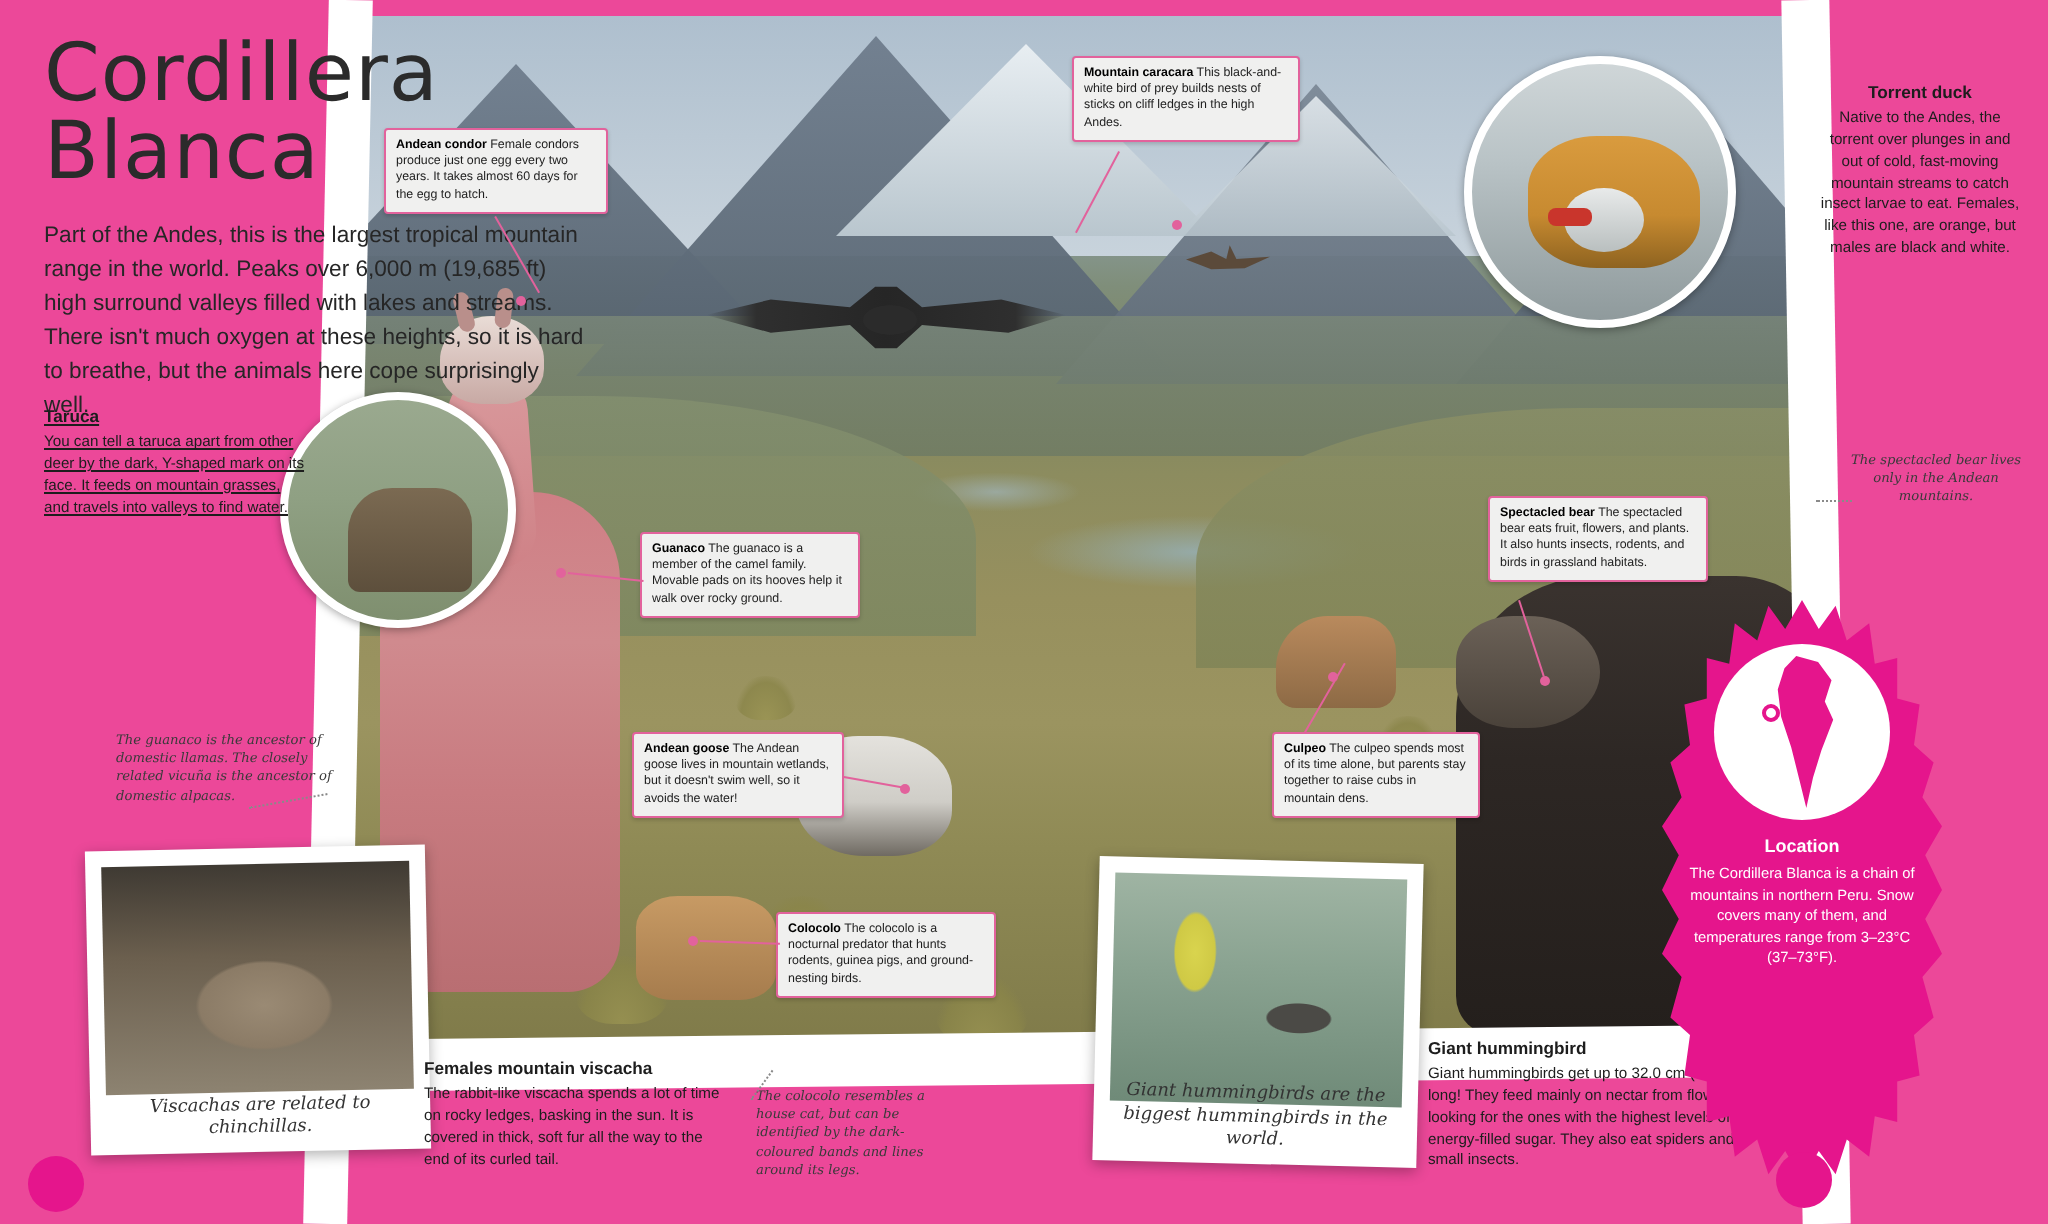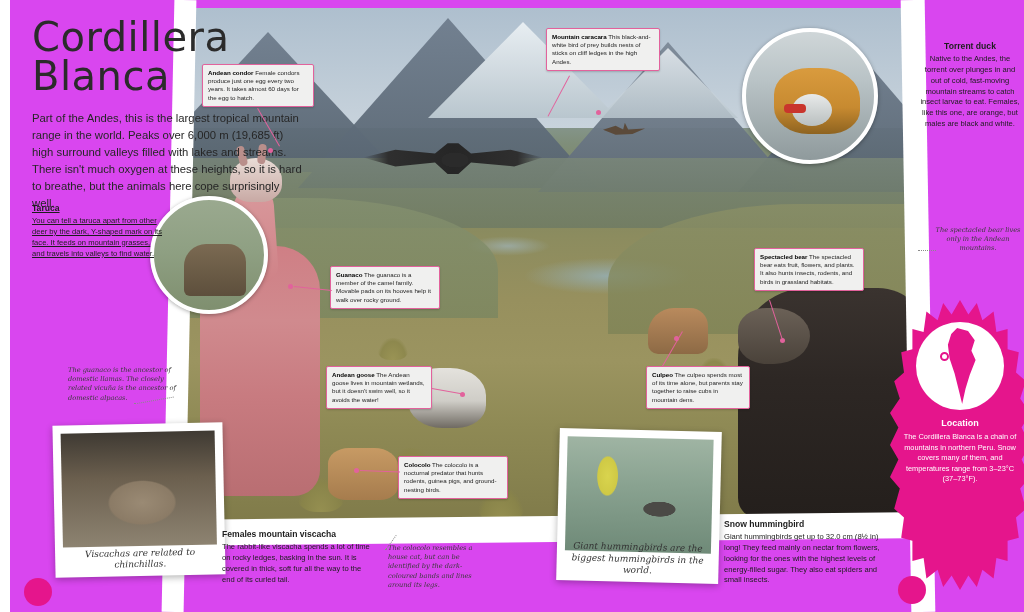--- a/index.html
+++ b/index.html
@@ -3,21 +3,21 @@
 <meta charset="utf-8">
 <style>
   * { box-sizing: border-box; }
   html, body { margin:0; padding:0; }
   body {
     width:1024px; height:612px; overflow:hidden;
     font-family:"Liberation Sans", sans-serif;
     background:#ffffff;
     position:relative;
   }
-  #page { position:absolute; inset:0; background:#d946ef;margin-left:10px; }
+  #page { position:absolute; inset:0; background:#ec4899; }
 
   
   .scene {
     position:absolute; left:168px; top:8px; width:738px; height:520px;
     background:
       
       radial-gradient(ellipse 120px 26px at 430px 268px, rgba(150,175,180,.85) 0%, rgba(150,175,180,0) 70%),
       radial-gradient(ellipse 60px 14px at 330px 238px, rgba(160,180,185,.7) 0%, rgba(160,180,185,0) 70%),
       
       linear-gradient(180deg,
@@ -214,21 +214,21 @@
   .note-italic {
     position:absolute; font-family:"DejaVu Serif", serif; font-style:italic;
     font-size:6.6px; line-height:1.4; color:#3a3a3a;
   }
   .dotline {
     position:absolute; border-top:1px dotted #8a8a8a;
   }
 
   
   .burst {
-    position:absolute; left:880px; top:300px; width:140px; height:290px;
+    position:absolute; left:831px; top:300px; width:140px; height:290px;
   }
   .burst-shape {
     position:absolute; inset:0;
     background:#e5158c;
     clip-path: polygon(
       50% 0%, 56% 5%, 62% 1%, 66% 7%, 74% 4%, 76% 11%, 84% 10%, 84% 17%,
       92% 18%, 90% 25%, 97% 28%, 93% 34%, 100% 39%, 94% 44%, 100% 50%,
       94% 55%, 100% 61%, 93% 65%, 97% 72%, 90% 75%, 92% 82%, 84% 83%,
       84% 90%, 76% 89%, 74% 96%, 66% 93%, 62% 99%, 56% 95%, 50% 100%,
       44% 95%, 38% 99%, 34% 93%, 26% 96%, 24% 89%, 16% 90%, 16% 83%,
@@ -405,21 +405,21 @@
     <span class="hd">Torrent duck</span>
     <span>Native to the Andes, the torrent over plunges in and out of cold, fast-moving mountain streams to catch insect larvae to eat. Females, like this one, are orange, but males are black and white.</span>
   </div>
 
   <div class="label-block" style="left:212px; top:528px; width:150px;">
     <span class="hd">Females mountain viscacha</span>
     <span>The rabbit-like viscacha spends a lot of time on rocky ledges, basking in the sun. It is covered in thick, soft fur all the way to the end of its curled tail.</span>
   </div>
 
   <div class="label-block" style="left:714px; top:518px; width:160px;">
-    <span class="hd">Snow hummingbird</span>
+    <span class="hd">Giant hummingbird</span>
     <span>Giant hummingbirds get up to 32.0 cm (8½ in) long! They feed mainly on nectar from flowers, looking for the ones with the highest levels of energy-filled sugar. They also eat spiders and small insects.</span>
   </div>
 
   <div class="note-italic" style="left:924px; top:226px; width:88px; text-align:center;">The spectacled bear lives only in the Andean mountains.</div>
   <div class="dotline" style="left:908px; top:250px; width:18px;"></div>
 
   <div class="note-italic" style="left:58px; top:366px; width:108px;">The guanaco is the ancestor of domestic llamas. The closely related vicuña is the ancestor of domestic alpacas.</div>
   <div class="dotline" style="left:124px; top:400px; width:40px; transform:rotate(-10deg);"></div>
 
   <div class="note-italic" style="left:378px; top:544px; width:96px;">The colocolo resembles a house cat, but can be identified by the dark-coloured bands and lines around its legs.</div>

